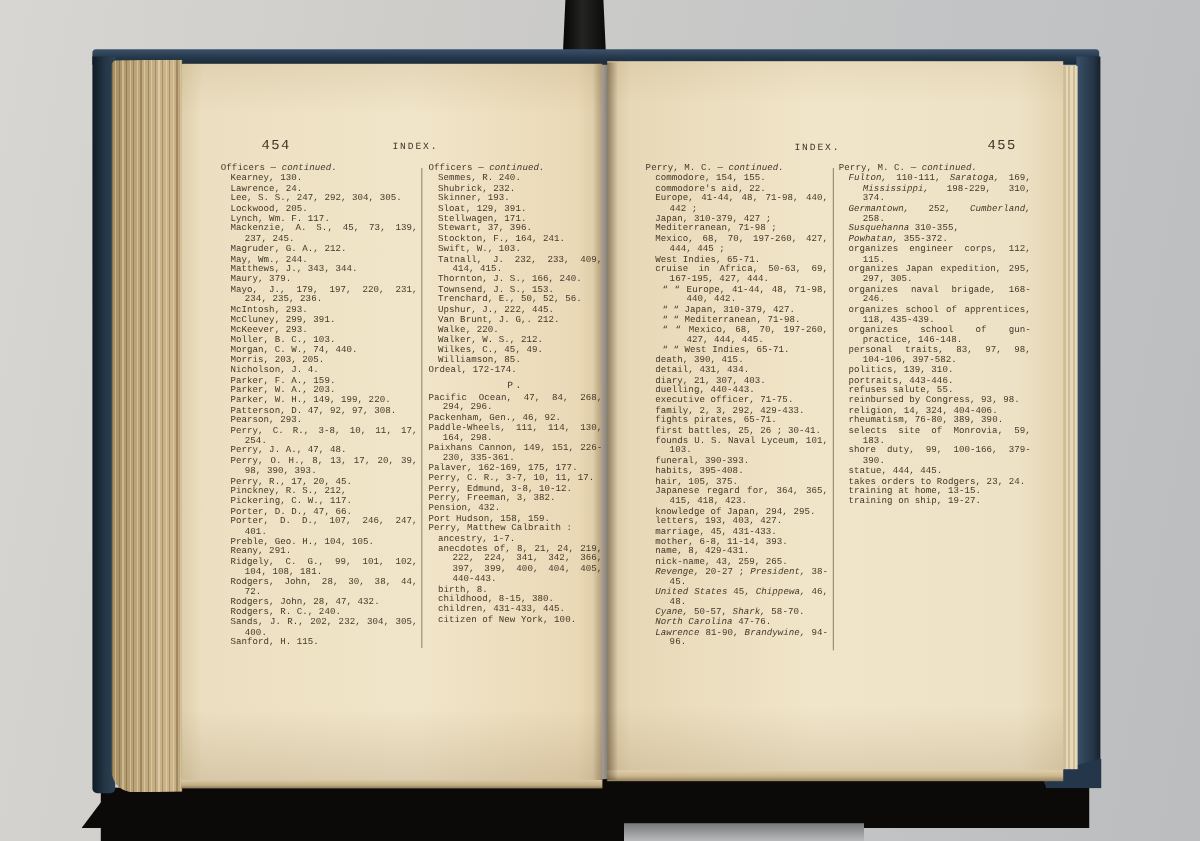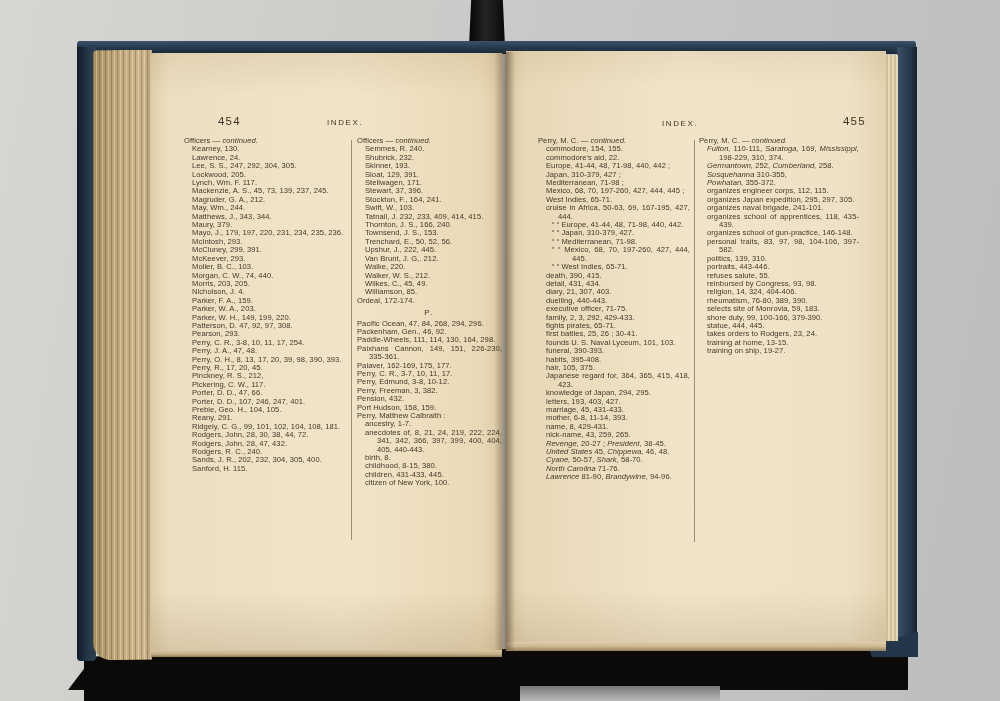--- a/index.html
+++ b/index.html
@@ -1,19 +1,19 @@
 <!DOCTYPE html>
 <html style="--background: #c9c8c6; --cover: #24374a; --page: #f1e5c9; --page_edge: #c0a87d; --text: #43382a; --shadow: #0b0a09;"><head>
 <meta charset="utf-8">
 <style>
   html,body{margin:0;padding:0;background:#a8a7a6;}
   .stage{
     position:relative;width:1000px;height:701px;overflow:hidden;
     background:linear-gradient(100deg,#d8d6d2 0%,#cecdca 30%,#c3c4c5 70%,#bcbdbf 100%);
-    font-family:Liberation Sans, sans-serif;
+    font-family:Liberation Mono, monospace;
     color:var(--text,#43382a);
   }
   .abs{position:absolute;}
   
   .clamp{left:469px;top:0;width:36px;height:48px;
     background:linear-gradient(90deg,#050505,#242422 45%,#0a0a09);
     clip-path:polygon(6% 0,94% 0,100% 97%,0 97%);}
   
   .shadow-band{left:68px;top:642px;width:840px;height:48px;background:var(--shadow,#0b0a09);
     clip-path:polygon(3% 30%,100% 0,100% 100%,0 100%);}
@@ -88,21 +88,21 @@
   <div class="abs edge-bottom-right"></div>
 
   <div class="abs page-left"></div>
   <div class="abs page-right"></div>
   <div class="abs gutter"></div>
 
   <div class="abs hdr-num" style="left:218px;top:115px;">454</div>
   <div class="abs hdr-title" style="left:327px;top:118px;">INDEX.</div>
 
   <div class="abs hdr-title" style="left:662px;top:119px;">INDEX.</div>
-  <div class="abs hdr-num" style="left:843px;top:115px;">455</div>
+  <div class="abs hdr-num" style="left:823px;top:115px;">455</div>
 
   <div class="abs colrule" style="left:351px;top:140px;height:400px;"></div>
   <div class="abs colrule" style="left:694px;top:140px;height:402px;"></div>
 
   <div class="abs col" style="left:184px;top:137px;width:164px;">
       <div class="entry e0"><span>Officers — </span><i>continued.</i></div>
       <div class="entry e1"><span>Kearney, 130.</span></div>
       <div class="entry e1"><span>Lawrence, 24.</span></div>
       <div class="entry e1"><span>Lee, S. S., 247, 292, 304, 305.</span></div>
       <div class="entry e1"><span>Lockwood, 205.</span></div>
@@ -212,32 +212,32 @@
       <div class="entry e1"><span>Japanese regard for, 364, 365, 415, 418, 423.</span></div>
       <div class="entry e1"><span>knowledge of Japan, 294, 295.</span></div>
       <div class="entry e1"><span>letters, 193, 403, 427.</span></div>
       <div class="entry e1"><span>marriage, 45, 431-433.</span></div>
       <div class="entry e1"><span>mother, 6-8, 11-14, 393.</span></div>
       <div class="entry e1"><span>name, 8, 429-431.</span></div>
       <div class="entry e1"><span>nick-name, 43, 259, 265.</span></div>
       <div class="entry e1"><i>Revenge,</i><span> 20-27 ; </span><i>President,</i><span> 38-45.</span></div>
       <div class="entry e1"><i>United States</i><span> 45, </span><i>Chippewa,</i><span> 46, 48.</span></div>
       <div class="entry e1"><i>Cyane,</i><span> 50-57, </span><i>Shark,</i><span> 58-70.</span></div>
-      <div class="entry e1"><i>North Carolina</i><span> 71-76.</span></div>
+      <div class="entry e1"><i>North Carolina</i><span> 47-76.</span></div>
       <div class="entry e1"><i>Lawrence</i><span> 81-90, </span><i>Brandywine,</i><span> 94-96.</span></div>
     </div>
   <div class="abs col" style="left:699px;top:137px;width:160px;">
       <div class="entry e0"><span>Perry, M. C. — </span><i>continued.</i></div>
       <div class="entry e1"><i>Fulton,</i><span> 110-111, </span><i>Saratoga,</i><span> 169, </span><i>Mississippi,</i><span> 198-229, 310, 374.</span></div>
       <div class="entry e1"><i>Germantown,</i><span> 252, </span><i>Cumberland,</i><span> 258.</span></div>
       <div class="entry e1"><i>Susquehanna</i><span> 310-355,</span></div>
       <div class="entry e1"><i>Powhatan,</i><span> 355-372.</span></div>
       <div class="entry e1"><span>organizes engineer corps, 112, 115.</span></div>
       <div class="entry e1"><span>organizes Japan expedition, 295, 297, 305.</span></div>
-      <div class="entry e1"><span>organizes naval brigade, 241-101.</span></div>
+      <div class="entry e1"><span>organizes naval brigade, 168-246.</span></div>
       <div class="entry e1"><span>organizes school of apprentices, 118, 435-439.</span></div>
       <div class="entry e1"><span>organizes school of gun-practice, 146-148.</span></div>
       <div class="entry e1"><span>personal traits, 83, 97, 98, 104-106, 397-582.</span></div>
       <div class="entry e1"><span>politics, 139, 310.</span></div>
       <div class="entry e1"><span>portraits, 443-446.</span></div>
       <div class="entry e1"><span>refuses salute, 55.</span></div>
       <div class="entry e1"><span>reinbursed by Congress, 93, 98.</span></div>
       <div class="entry e1"><span>religion, 14, 324, 404-406.</span></div>
       <div class="entry e1"><span>rheumatism, 76-80, 389, 390.</span></div>
       <div class="entry e1"><span>selects site of Monrovia, 59, 183.</span></div>

